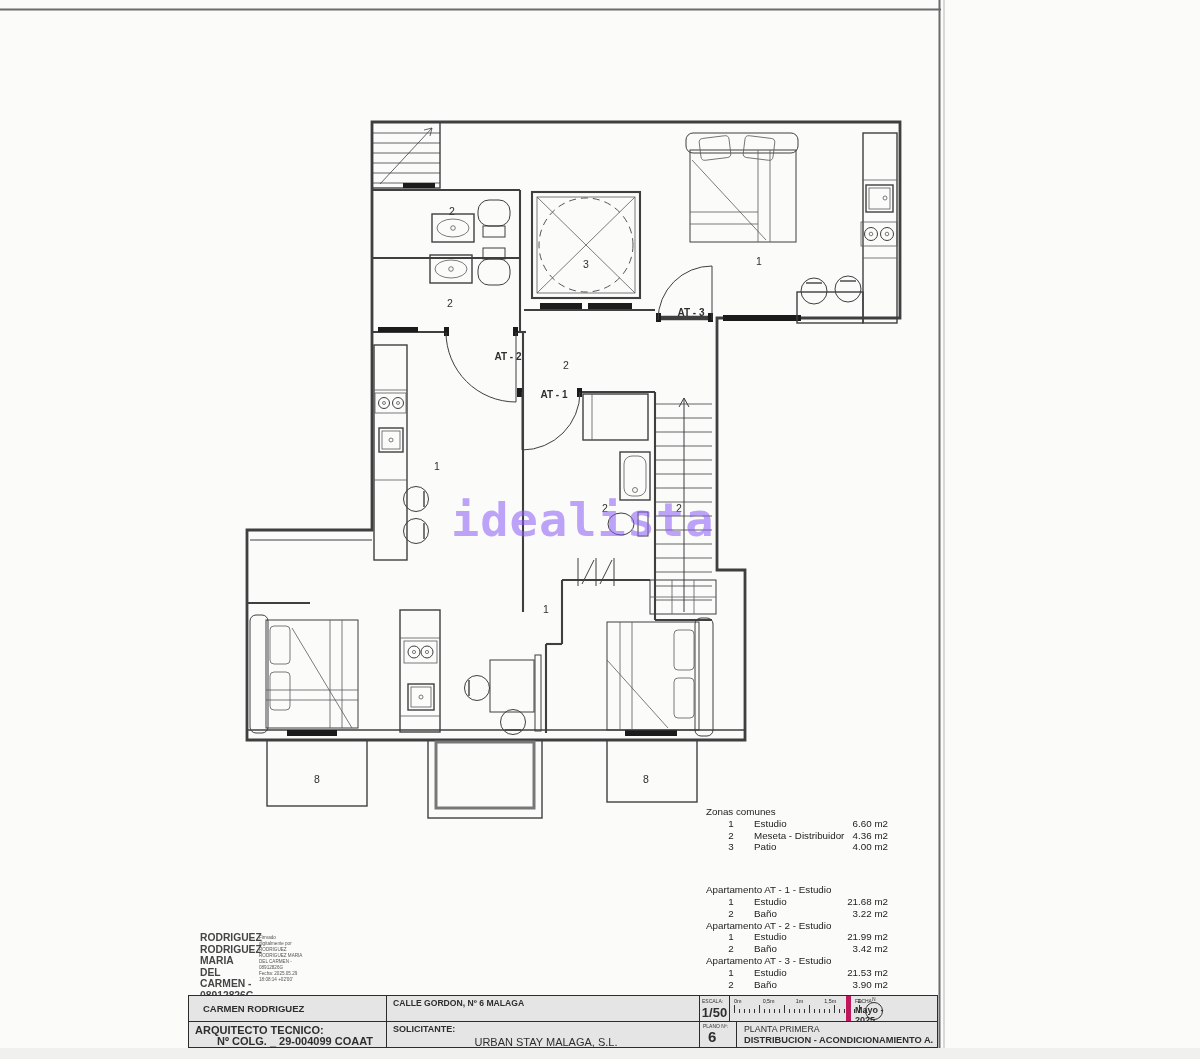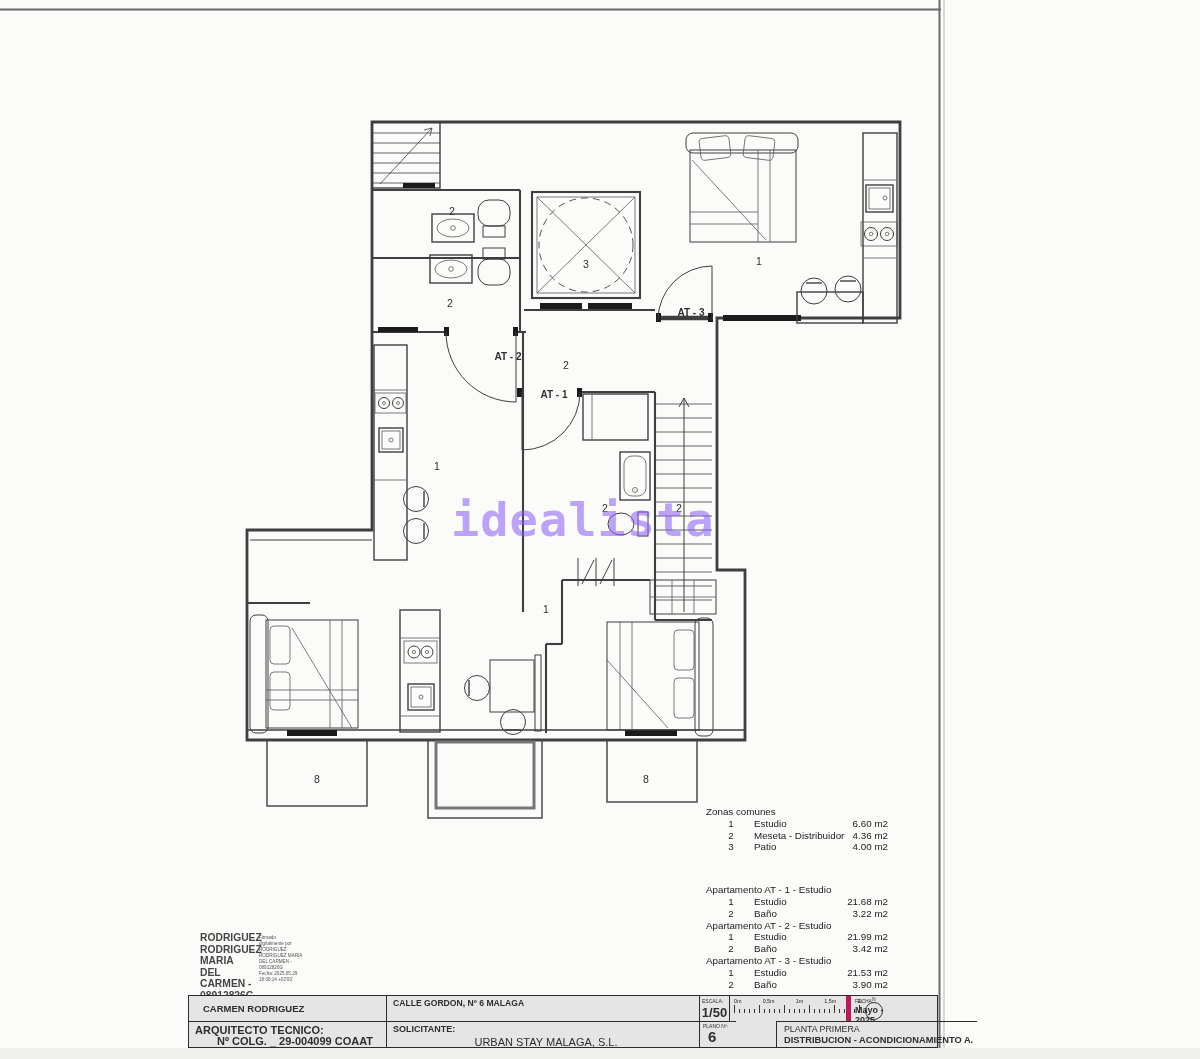--- a/index.html
+++ b/index.html
@@ -36,21 +36,21 @@
   .tb .cell{position:absolute;box-sizing:border-box;overflow:hidden;}
   .c-author{left:0;top:0;width:197px;height:25px;display:flex;align-items:center;padding-left:14px;font-weight:bold;font-size:9.5px;}
   .c-project{left:197px;top:0;width:313px;height:25px;padding:2px 0 0 6px;font-weight:bold;font-size:8.6px;line-height:10.5px;border-left:1.6px solid #2c2c2c;}
   .c-escala{left:510px;top:0;width:30px;height:25px;border-left:1.6px solid #2c2c2c;}
   .c-scalebar{left:540px;top:0;width:133px;height:25px;border-left:1px solid #2c2c2c;padding:2px 0 0 4px;}
   .c-north{left:673px;top:0;width:24px;height:25px;text-align:center;}
   .c-fecha{left:657px;top:0;width:51px;height:25px;border-left:5px solid #be185d;}
   .c-arq{left:0;top:25px;width:197px;height:38px;padding:3px 0 0 6px;font-weight:bold;font-size:11px;line-height:10.5px;}
   .c-sol{left:197px;top:25px;width:313px;height:26px;border-left:1.6px solid #2c2c2c;padding:2px 0 0 6px;font-weight:bold;font-size:9px;}
   .c-plano{left:510px;top:25px;width:37px;height:26px;border-left:1.6px solid #2c2c2c;padding:1px 0 0 3px;}
-  .c-planta{left:547px;top:25px;width:201px;height:26px;border-left:1px solid #2c2c2c;padding:2px 0 0 7px;font-size:8.8px;line-height:11px;margin-left:40px;}
+  .c-planta{left:547px;top:25px;width:201px;height:26px;border-left:1px solid #2c2c2c;padding:2px 0 0 7px;font-size:8.8px;line-height:11px;}
   .row2{border-top:1.6px solid #2c2c2c;}
   .tiny{font-size:5px;color:#333;font-weight:normal;}
   .escala-val{font-weight:bold;font-size:13px;text-align:center;margin-top:1px;}
   .plano-val{font-weight:bold;font-size:15px;line-height:15px;padding-left:5px;}
   .planta2{font-weight:bold;font-size:9.3px;}
   .sol-val{font-weight:normal;font-size:11px;text-align:center;margin-top:2px;}
   .ticklabels{display:flex;justify-content:space-between;width:131px;font-size:5.4px;color:#222;}
   .ruler{position:relative;width:126px;height:8px;margin-top:1px;}
   .ruler .t-major{position:absolute;left:0;top:0;width:100%;height:8px;
       background:repeating-linear-gradient(90deg,#333 0 1px,transparent 1px 25px);}

